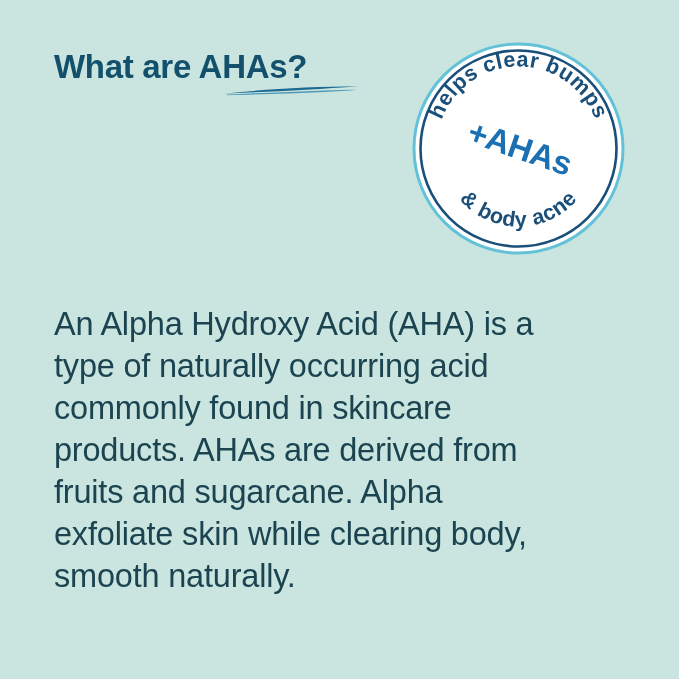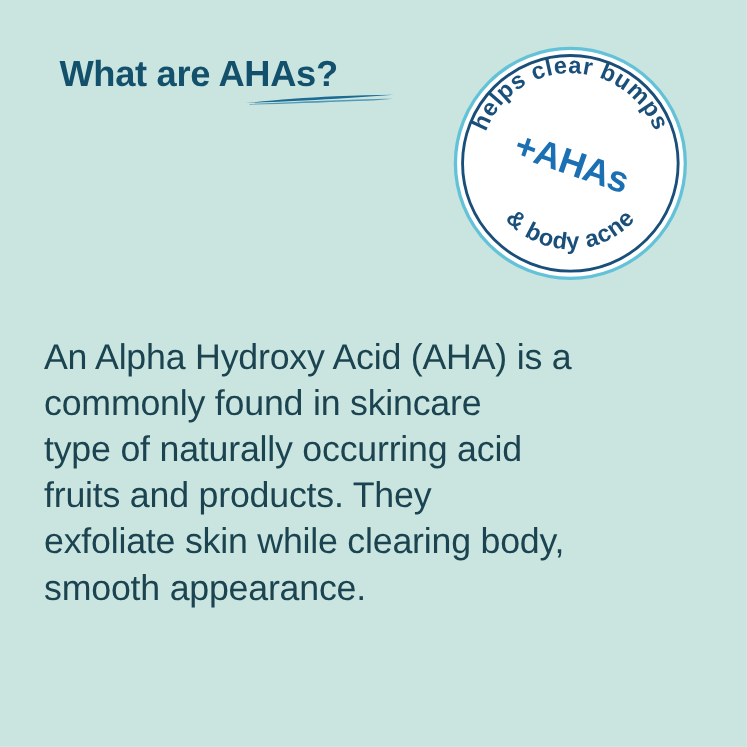--- a/index.html
+++ b/index.html
@@ -70,21 +70,21 @@
     font-family: "Liberation Sans", sans-serif;
     font-size: 33px;
     font-weight: bold;
     fill: #1b6fb3;
     letter-spacing: -0.4px;
   }
 
   
   #body-copy {
     position: absolute;
-    left: 40px;
+    left: 54px;
     top: 303px;
     width: 580px;
   }
   .body-line {
     font-size: 32.5px;
     line-height: 42px;
     color: #1b4450;
     letter-spacing: -0.2px;
     white-space: nowrap;
   }
@@ -126,20 +126,21 @@
       </text>
 
       <text class="badge-center-text" x="106.5" y="117" text-anchor="middle" transform="rotate(19 106.5 110)">
         <tspan>+AHAs</tspan>
       </text>
     </svg>
   </div>
 
   <div id="body-copy">
     <div class="body-line">An Alpha Hydroxy Acid (AHA) is a</div>
+    <div class="body-line">type of naturally occurring acid</div>
     <div class="body-line">commonly found in skincare</div>
-    <div class="body-line">type of naturally occurring acid</div>
-    <div class="body-line">fruits and products. They</div>
+    <div class="body-line">products. AHAs are derived from</div>
+    <div class="body-line">fruits and sugarcane. Alpha</div>
     <div class="body-line">exfoliate skin while clearing body,</div>
-    <div class="body-line">smooth appearance.</div>
+    <div class="body-line">smooth naturally.</div>
   </div>
 
 </div>
 
 </body></html>

